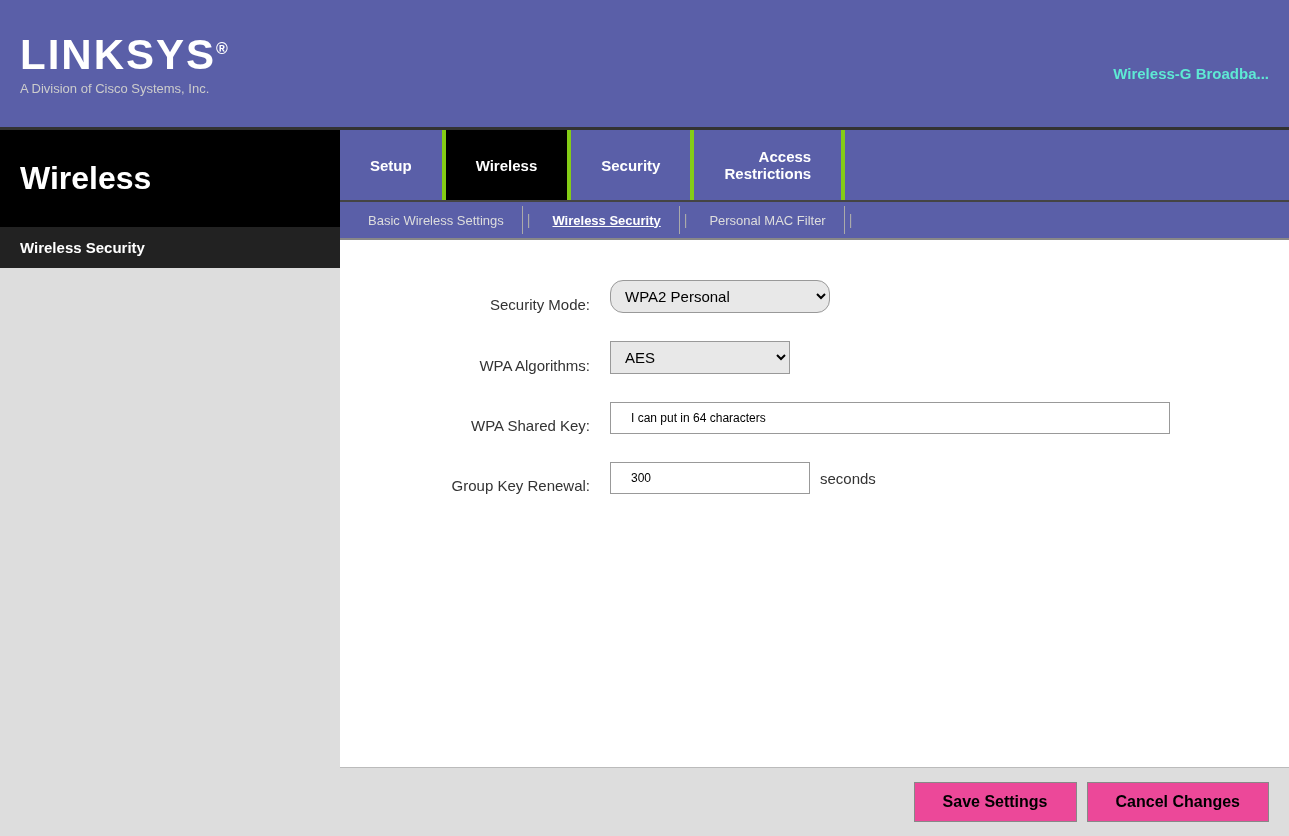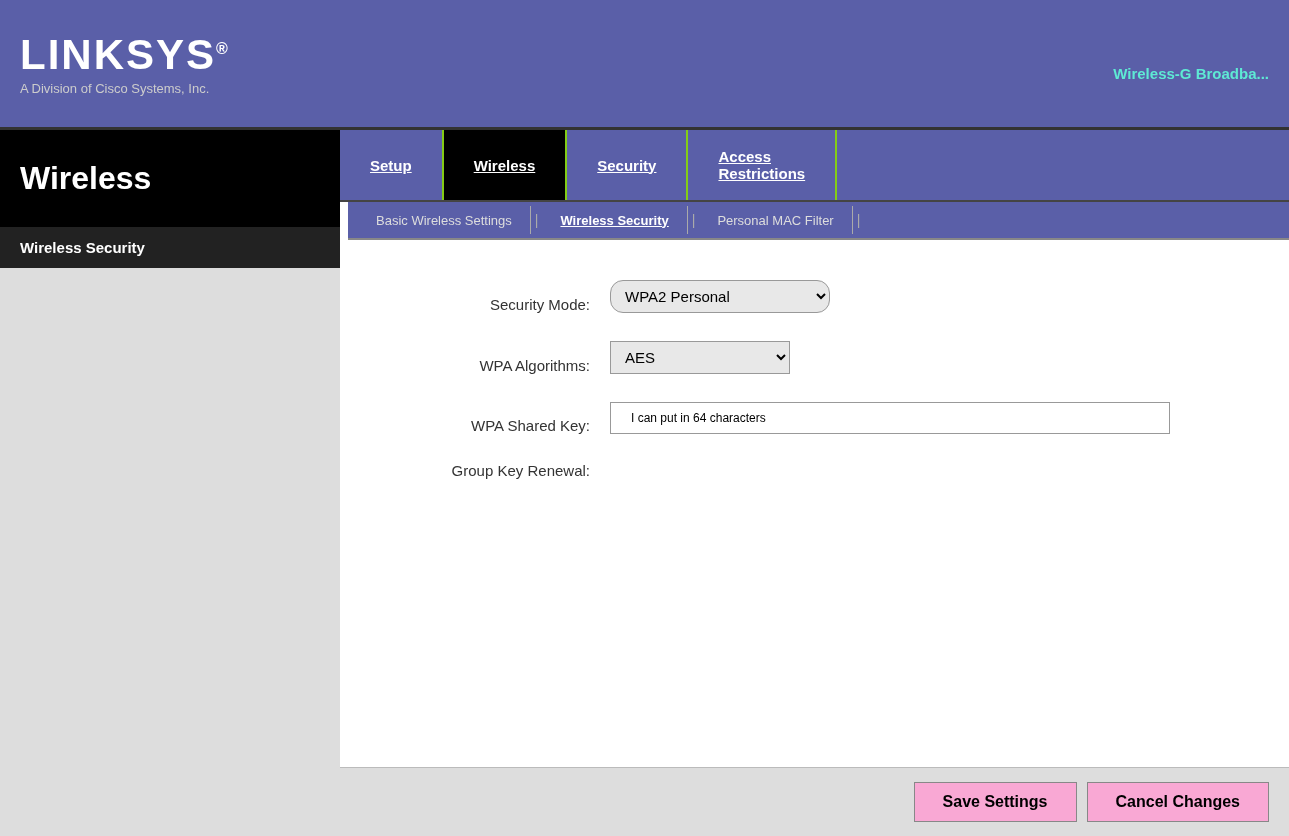--- a/index.html
+++ b/index.html
@@ -98,41 +98,39 @@
       padding: 0;
       border-bottom: 2px solid #444;
       flex-shrink: 0;
     }
     .nav-tab {
       color: #fff;
       font-size: 15px;
       font-weight: bold;
       padding: 18px 30px;
       cursor: pointer;
-      text-align: left;
-      border-right: 2px solid #84cc16;
-      display: flex;
-      align-items: center;
-      text-decoration: underline;
+      text-align: right;
+      border-right: 4px solid #84cc16;
+      display: flex;
+      align-items: center;
     }
     .nav-tab.active {
       background: #000;
       color: #fff;
     }
 
     
     .sub-nav-bar {
       background: #5a5fa8;
       display: flex;
       align-items: center;
       padding: 4px 10px;
       height: 38px;
       border-bottom: 2px solid #888;
       flex-shrink: 0;
-      margin-left: 8px;
     }
     .sub-nav-item {
       color: #ddd;
       font-size: 13px;
       padding: 0 18px;
       cursor: pointer;
       height: 100%;
       display: flex;
       align-items: center;
       border-right: 1px solid #aaa;
@@ -221,21 +219,21 @@
       justify-content: flex-end;
       gap: 10px;
       flex-shrink: 0;
     }
     .btn {
       padding: 10px 28px;
       font-size: 16px;
       font-weight: bold;
       cursor: pointer;
       border: 1px solid #888;
-      background: #f9a8d4;
+      background: #ec4899;
       color: #000;
     }
   </style>
 </head>
 <body>
 
 <div class="header">
   <div class="logo-area">
     <div class="logo-text">
       <span>LINKSYS</span><sup>®</sup>
@@ -301,20 +299,26 @@
 
       <div class="form-row">
         <div class="form-label">WPA Shared  Key:</div>
         <div class="form-control">
           <input type="text" value="I can put in 64 characters" style="">
         </div>
       </div>
 
       <div class="form-row">
         <div class="form-label">Group Key  Renewal:</div>
+        <div class="form-control">
+          <div class="group-renewal-row">
+            <input type="text" value="300" style="">
+            <span class="seconds-label">seconds</span>
+          </div>
+        </div>
       </div>
 
     </div>
 
     <div class="footer-bar">
       <button class="btn">Save Settings</button>
       <button class="btn">Cancel Changes</button>
     </div>
   </div>
 </div>

